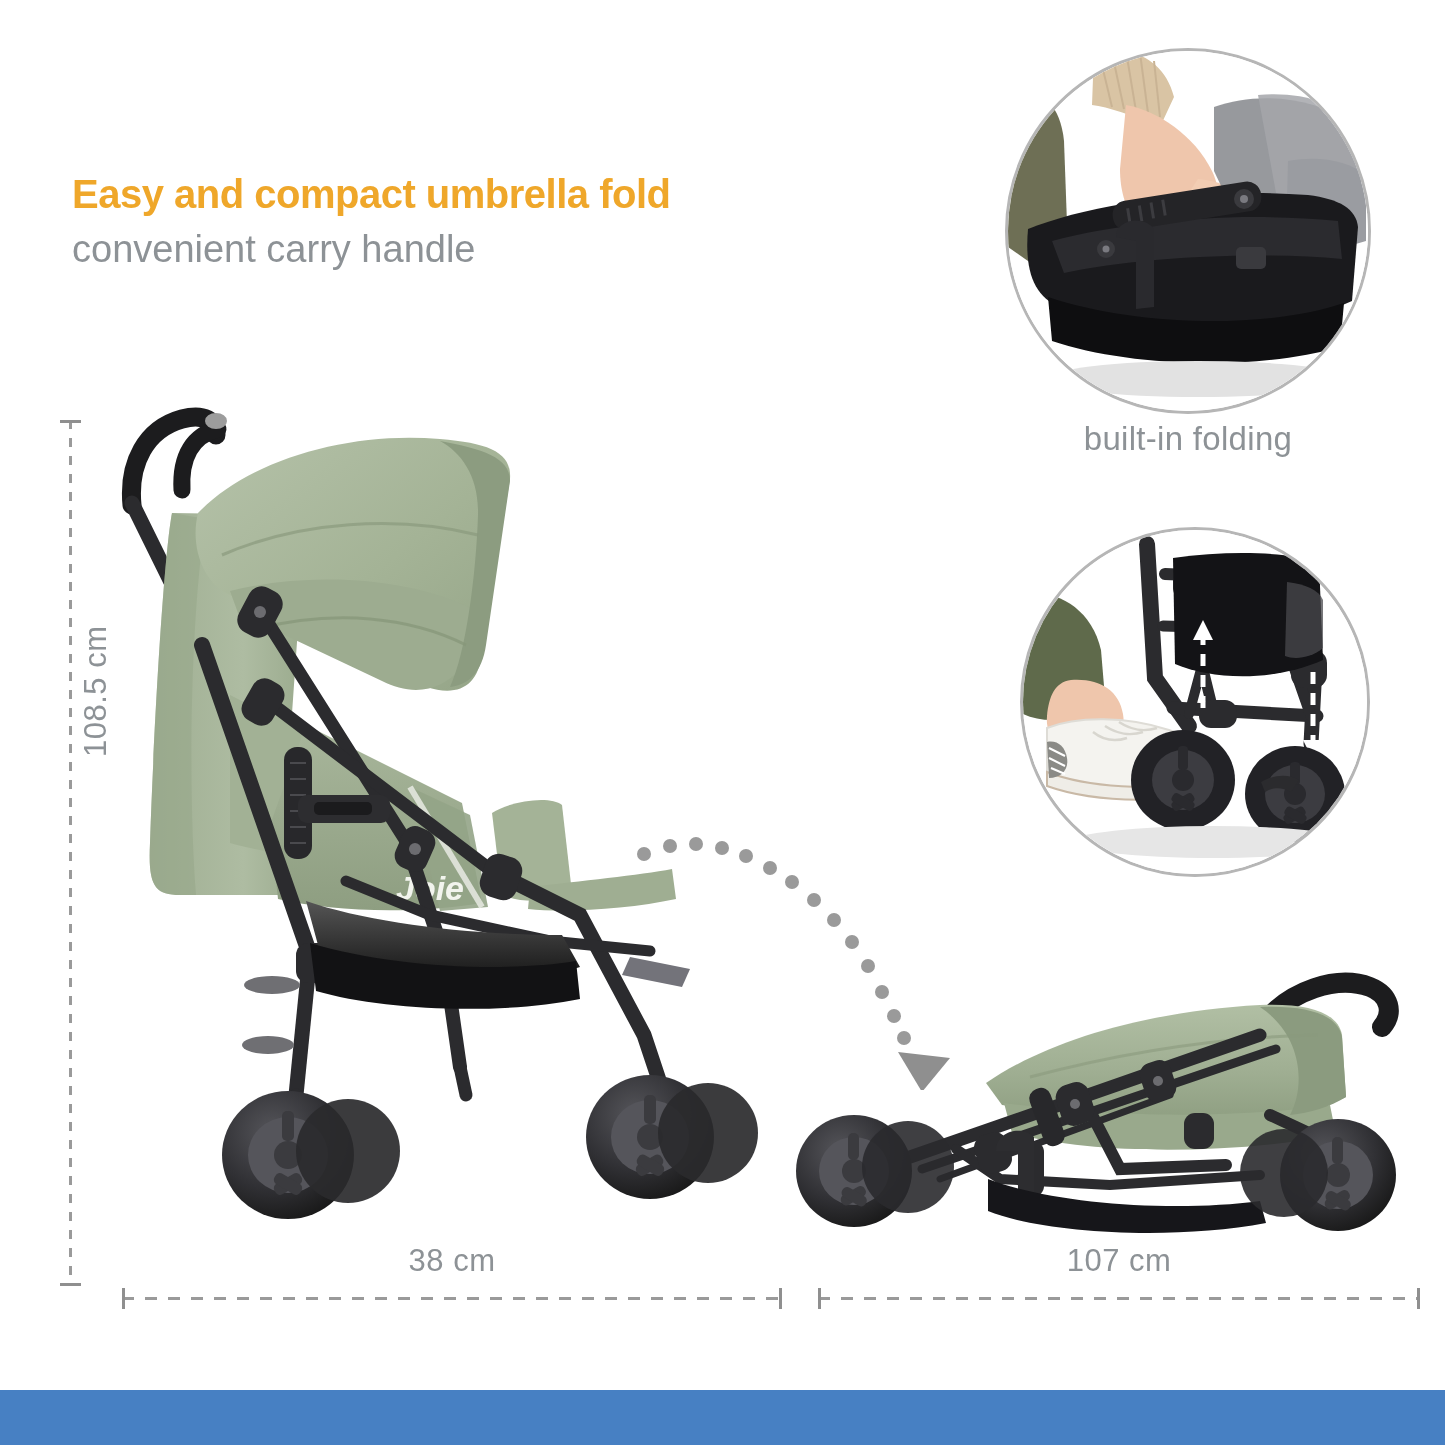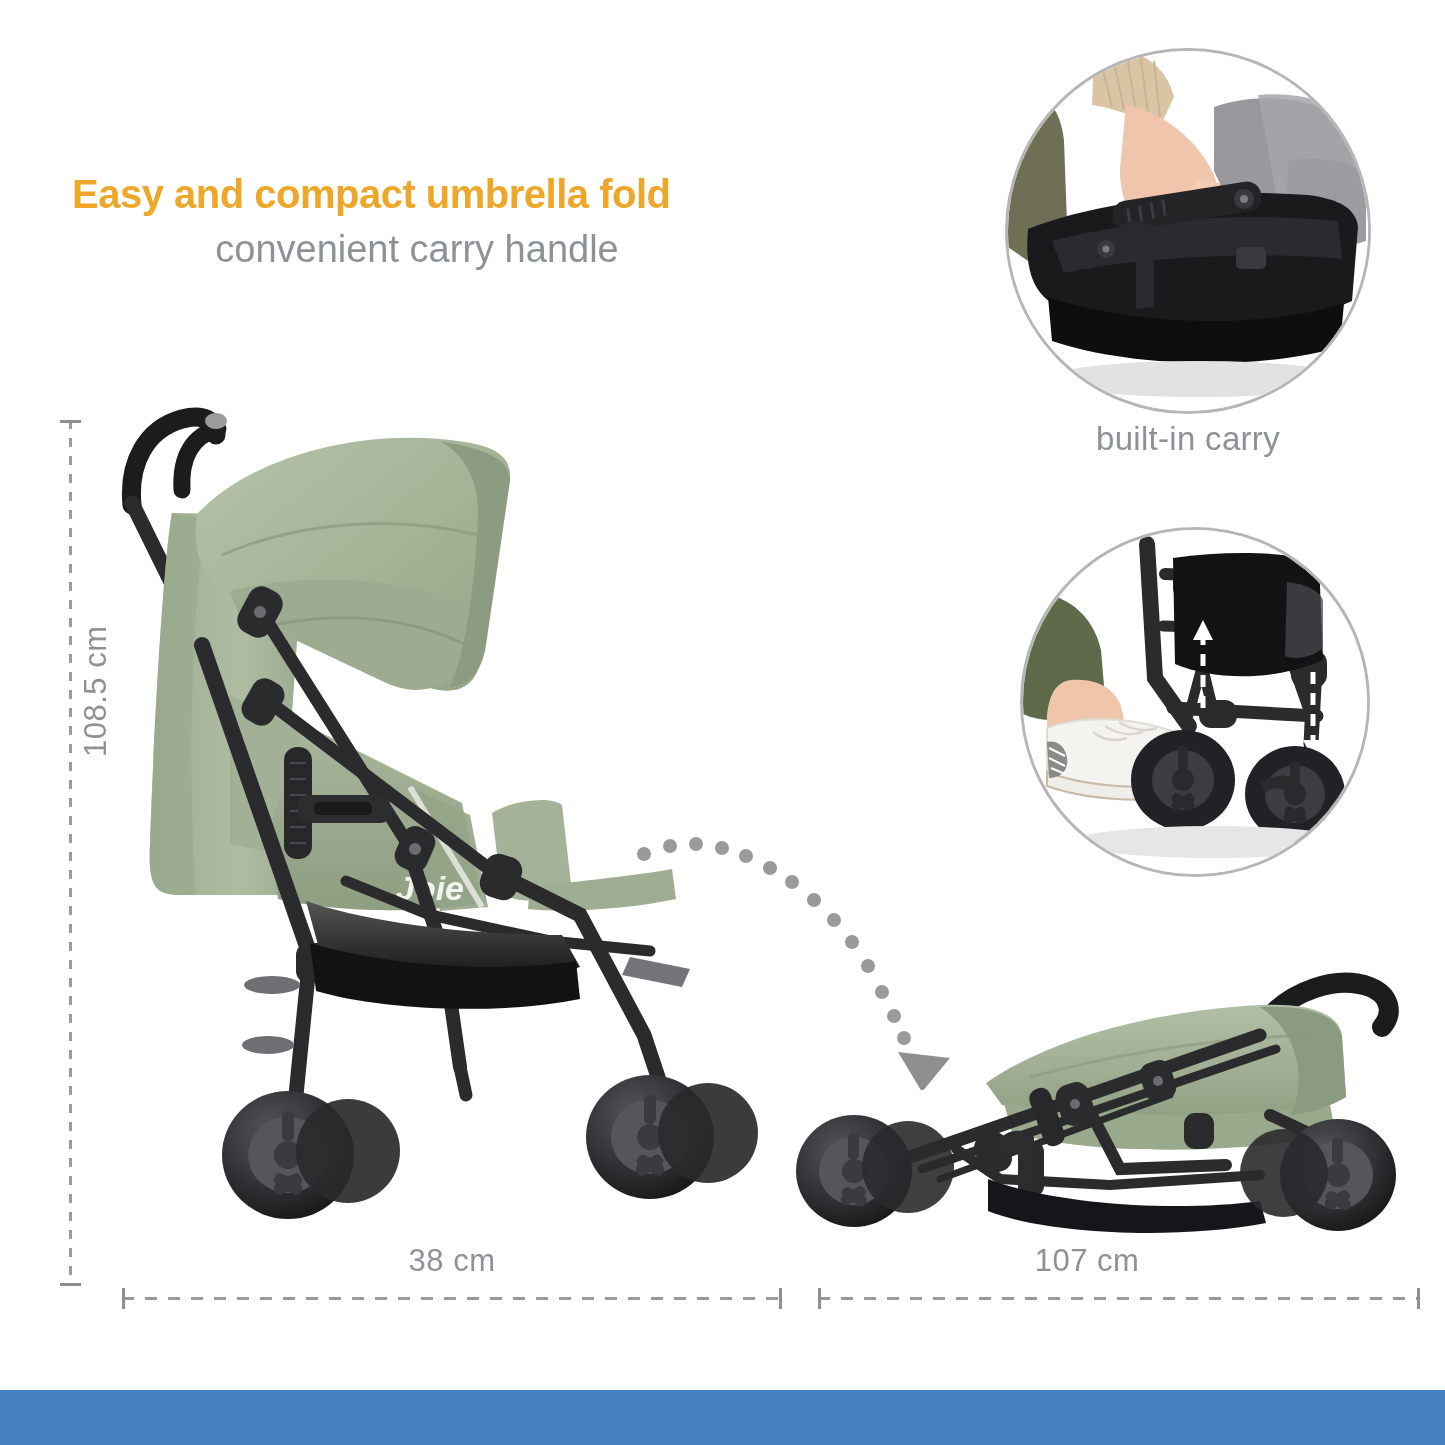--- a/index.html
+++ b/index.html
@@ -13,21 +13,21 @@
 
   
   .headline-block { position:absolute; left:72px; top:172px; width:760px; }
   .headline {
     font-size:40px; font-weight:bold; color:#EFA72A;
     letter-spacing:-0.5px; line-height:1.1; white-space:nowrap;
   }
   .subheadline {
     font-size:38px; font-weight:400; color:#8D9296;
     letter-spacing:0px; line-height:1.25; margin-top:10px;
-    text-align:center; width:690px; white-space:nowrap;
+    width:690px; white-space:nowrap;
   }
 
   
   .dim-v {
     position:absolute; left:69px; top:420px; height:866px; width:3px;
     background:repeating-linear-gradient(to bottom,#9a9a9a 0 9px, transparent 9px 18px);
   }
   .dim-v .cap { position:absolute; left:-9px; width:21px; height:3px; background:#8f8f8f; }
   .dim-v .cap.top { top:0; }
   .dim-v .cap.bot { bottom:0; }
@@ -44,21 +44,21 @@
   .dim-h .cap { position:absolute; top:-9px; width:3px; height:21px; background:#8f8f8f; }
   .dim-h .cap.l { left:0; }
   .dim-h .cap.r { right:0; }
   .dim-h.left  { left:122px; width:660px; }
   .dim-h.right { left:818px; width:602px; }
   .dim-h-label {
     position:absolute; top:1243px; font-size:31px; color:#8D9296;
     letter-spacing:0.5px; text-align:center; white-space:nowrap;
   }
   .dim-h-label.left  { left:122px; width:660px; }
-  .dim-h-label.right { left:786px; width:602px; }
+  .dim-h-label.right { left:818px; width:602px; }
 
   
   .inset { position:absolute; border-radius:50%; overflow:hidden;
            border:3px solid #b6b6b6; background:#fff; }
   .inset-1 { left:1005px; top:48px;  width:366px; height:366px; }
   .inset-2 { left:1020px; top:527px; width:350px; height:350px; }
   .inset-caption {
     position:absolute; font-size:33px; color:#8D9296;
     text-align:center; white-space:nowrap; letter-spacing:0.3px;
   }
@@ -386,21 +386,21 @@
       <circle cx="98" cy="198" r="9" fill="#3a3a3e"></circle>
       <circle cx="98" cy="198" r="3.5" fill="#7a7a80"></circle>
       <rect x="228" y="196" width="30" height="22" rx="5" fill="#3a3a3e"></rect>
 
       <path d="M40,246 C130,276 260,278 336,252 L332,296
                C250,320 120,316 44,290 Z" fill="#0e0e10"></path>
 
       <ellipse cx="190" cy="328" rx="150" ry="18" fill="#e2e2e2"></ellipse>
     </svg>
   </div>
-  <div class="inset-caption cap-1">built-in carry</div>
+  <div class="inset-caption cap-1">built-in folding</div>
 
   <div class="inset inset-2">
     <svg viewBox="0 0 344 344" width="344" height="344">
       <rect width="344" height="344" fill="#ffffff"></rect>
 
       <path d="M0,64 C30,58 68,76 78,120 L82,168 C62,190 26,196 0,184 Z" fill="#5F6A4B"></path>
       <path d="M48,150 C76,148 96,160 100,184 C104,206 86,222 62,222
                C36,222 22,206 24,186 C26,166 32,152 48,150 Z" fill="#EFC6AC"></path>
 
       <path d="M24,198 C54,186 104,186 146,200 C180,212 200,228 198,244

